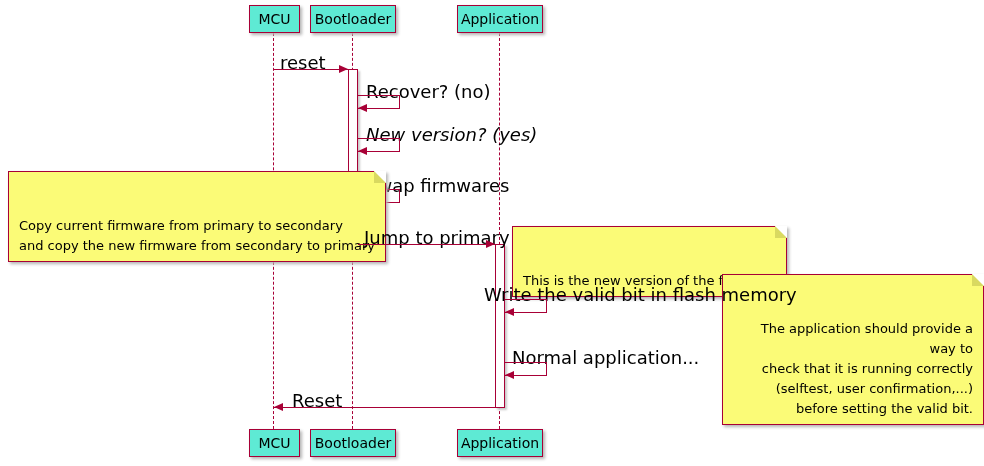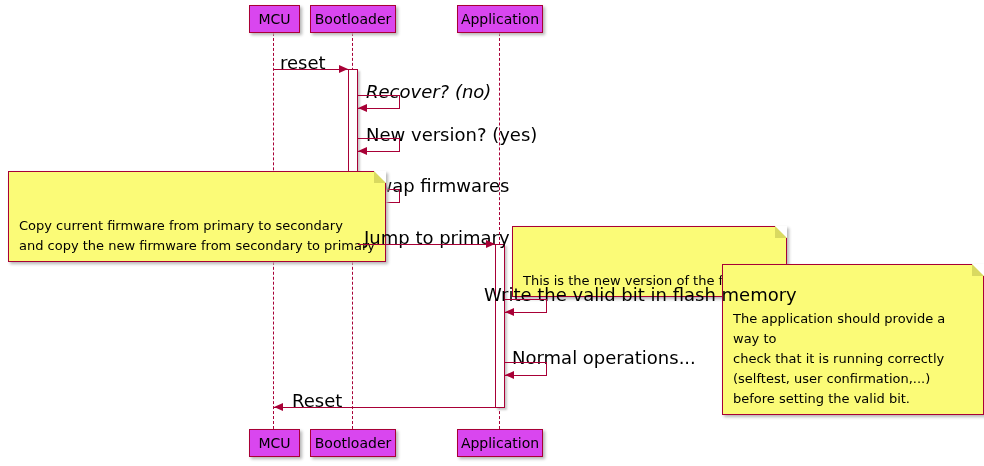--- a/index.html
+++ b/index.html
@@ -3,21 +3,21 @@
 <meta charset="utf-8">
 <style>
   * { margin: 0; padding: 0; box-sizing: border-box; }
   body { background: #ffffff; font-family: "DejaVu Sans", sans-serif; }
   .diagram { position: relative; width: 984px; height: 466px; background: #ffffff; overflow: hidden; }
 
   .lifeline { position: absolute; width: 0; border-left: 1px dashed #A80036; top: 33px; height: 396px; }
 
   .participant {
     position: absolute; height: 28px;
-    background: #d946ef; border: 1px solid #A80036;
+    background: #5eead4; border: 1px solid #A80036;
     box-shadow: 2px 2px 3px #b5b5b5;
     display: flex; align-items: center; justify-content: center;
     font-size: 14px; color: #000;
   }
 
   .activation {
     position: absolute; width: 10px;
     background: #ffffff; border: 1px solid #A80036;
     box-shadow: 2px 2px 2px #c9c9c9;
   }
@@ -64,25 +64,25 @@
   <div class="lifeline" style="left:352px;"></div>
   <div class="lifeline" style="left:499px;"></div>
 
   <div class="activation" style="left:348px; top:69px; height:176px;"></div>
   <div class="activation" style="left:495px; top:244px; height:164px;"></div>
 
   <div class="msg-label" style="left:280px; top:52px;">reset</div>
   <div class="msg-line" style="left:274px; top:69px; width:74px;"></div>
   <div class="arrow-right" style="left:339px; top:65px;"></div>
 
-  <div class="msg-label" style="left:366px; top:81px;font-style:italic;">Recover? (no)</div>
+  <div class="msg-label" style="left:366px; top:81px;">Recover? (no)</div>
   <div class="self-loop" style="left:358px; top:95px;"></div>
   <div class="arrow-left" style="left:358px; top:104px;"></div>
 
-  <div class="msg-label" style="left:366px; top:124px;">New version? (yes)</div>
+  <div class="msg-label" style="left:366px; top:124px;font-style:italic;">New version? (yes)</div>
   <div class="self-loop" style="left:358px; top:138px;"></div>
   <div class="arrow-left" style="left:358px; top:147px;"></div>
 
   <div class="msg-label" style="left:366px; top:175px;">Swap firmwares</div>
   <div class="self-loop" style="left:358px; top:189px;"></div>
   <div class="arrow-left" style="left:358px; top:198px;"></div>
 
   <div class="note" style="left:8px; top:171px;">
     <span class="fold"></span>
     <span>Copy current firmware from primary to secondary
@@ -91,33 +91,33 @@
 
   <div class="msg-label" style="left:364px; top:227px;">Jump to primary slot</div>
   <div class="msg-line" style="left:358px; top:244px; width:137px;"></div>
   <div class="arrow-right" style="left:486px; top:240px;"></div>
 
   <div class="note" style="left:512px; top:226px;">
     <span class="fold"></span>
     <span>This is the new version of the firmware</span>
   </div>
 
-  <div class="note" style="left:722px; top:264px;">
+  <div class="note" style="left:722px; top:274px;text-align:right;">
     <span class="fold"></span>
     <span>The application should provide a way to
 check that it is running correctly
 (selftest, user confirmation,...)
 before setting the valid bit.</span>
   </div>
 
   <div class="msg-label" style="left:484px; top:284px;">Write the valid bit in flash memory</div>
   <div class="self-loop" style="left:505px; top:299px;"></div>
   <div class="arrow-left" style="left:505px; top:308px;"></div>
 
-  <div class="msg-label" style="left:512px; top:347px;">Normal operations...</div>
+  <div class="msg-label" style="left:512px; top:347px;">Normal application...</div>
   <div class="self-loop" style="left:505px; top:362px;"></div>
   <div class="arrow-left" style="left:505px; top:371px;"></div>
 
   <div class="msg-label" style="left:292px; top:390px;">Reset</div>
   <div class="msg-line" style="left:274px; top:407px; width:221px;"></div>
   <div class="arrow-left" style="left:274px; top:403px;"></div>
 
   <div class="participant" style="left:249px; top:5px; width:51px;">
     <span>MCU</span>
   </div>

